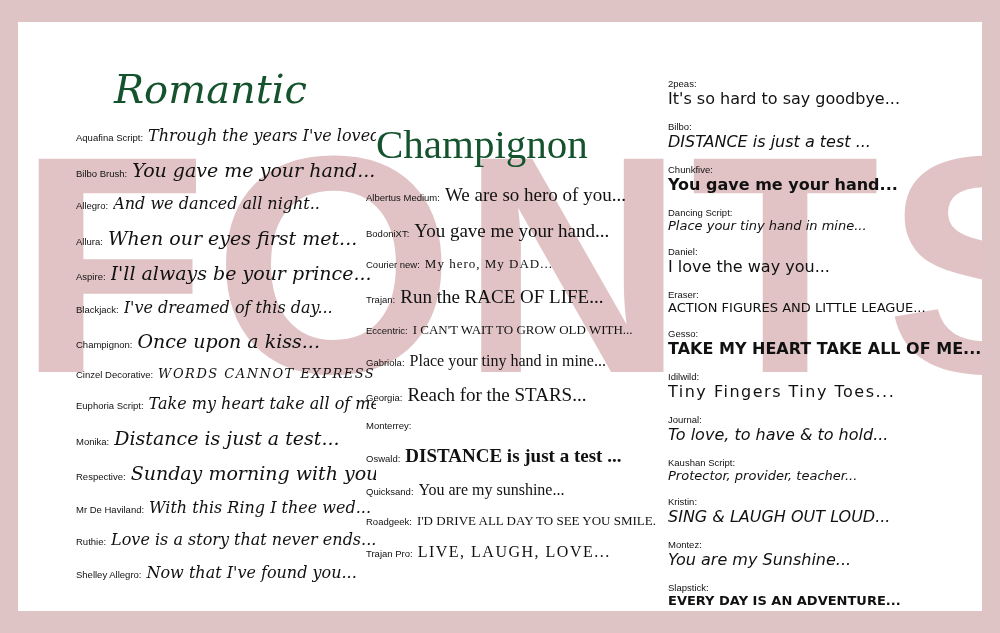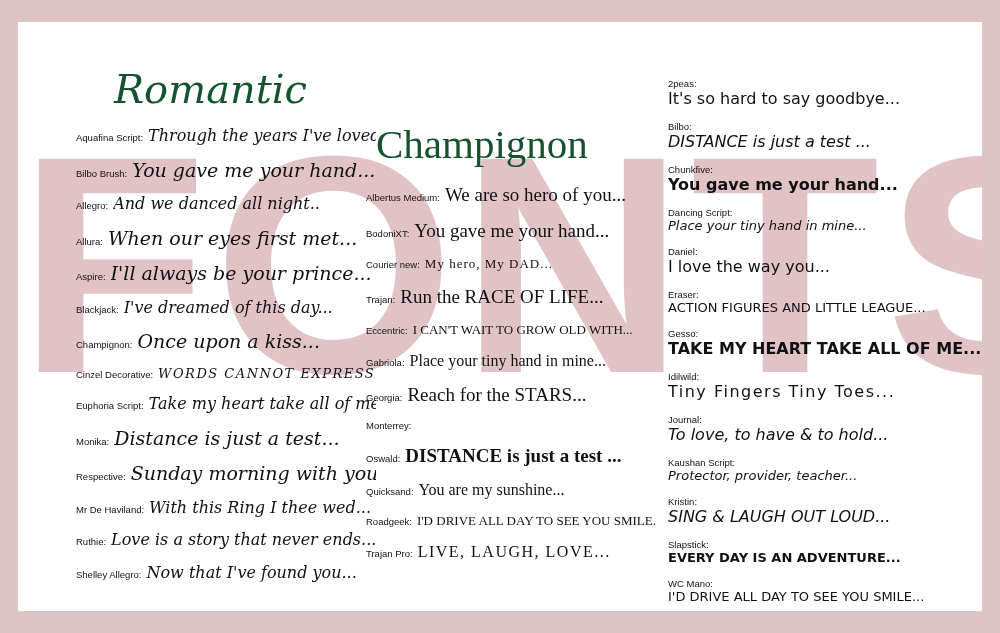--- a/index.html
+++ b/index.html
@@ -294,20 +294,24 @@
       </div>
       <div class="entry">
         <span class="lbl">Kaushan Script:</span>
         <span class="smp s-script s-sm">Protector, provider, teacher...</span>
       </div>
       <div class="entry">
         <span class="lbl">Kristin:</span>
         <span class="smp s-script s-md">SING &amp; LAUGH OUT LOUD...</span>
       </div>
       <div class="entry">
+        <span class="lbl">Montez:</span>
+        <span class="smp s-script s-md">You are my Sunshine...</span>
+      </div>
+      <div class="entry">
         <span class="lbl">Slapstick:</span>
         <span class="smp s-sans s-bold s-sm s-caps">EVERY DAY IS AN ADVENTURE...</span>
       </div>
       <div class="entry">
         <span class="lbl">WC Mano:</span>
         <span class="smp s-sans s-sm s-caps">I'D DRIVE ALL DAY TO SEE YOU SMILE...</span>
       </div>
     </div>
 
   </div>

